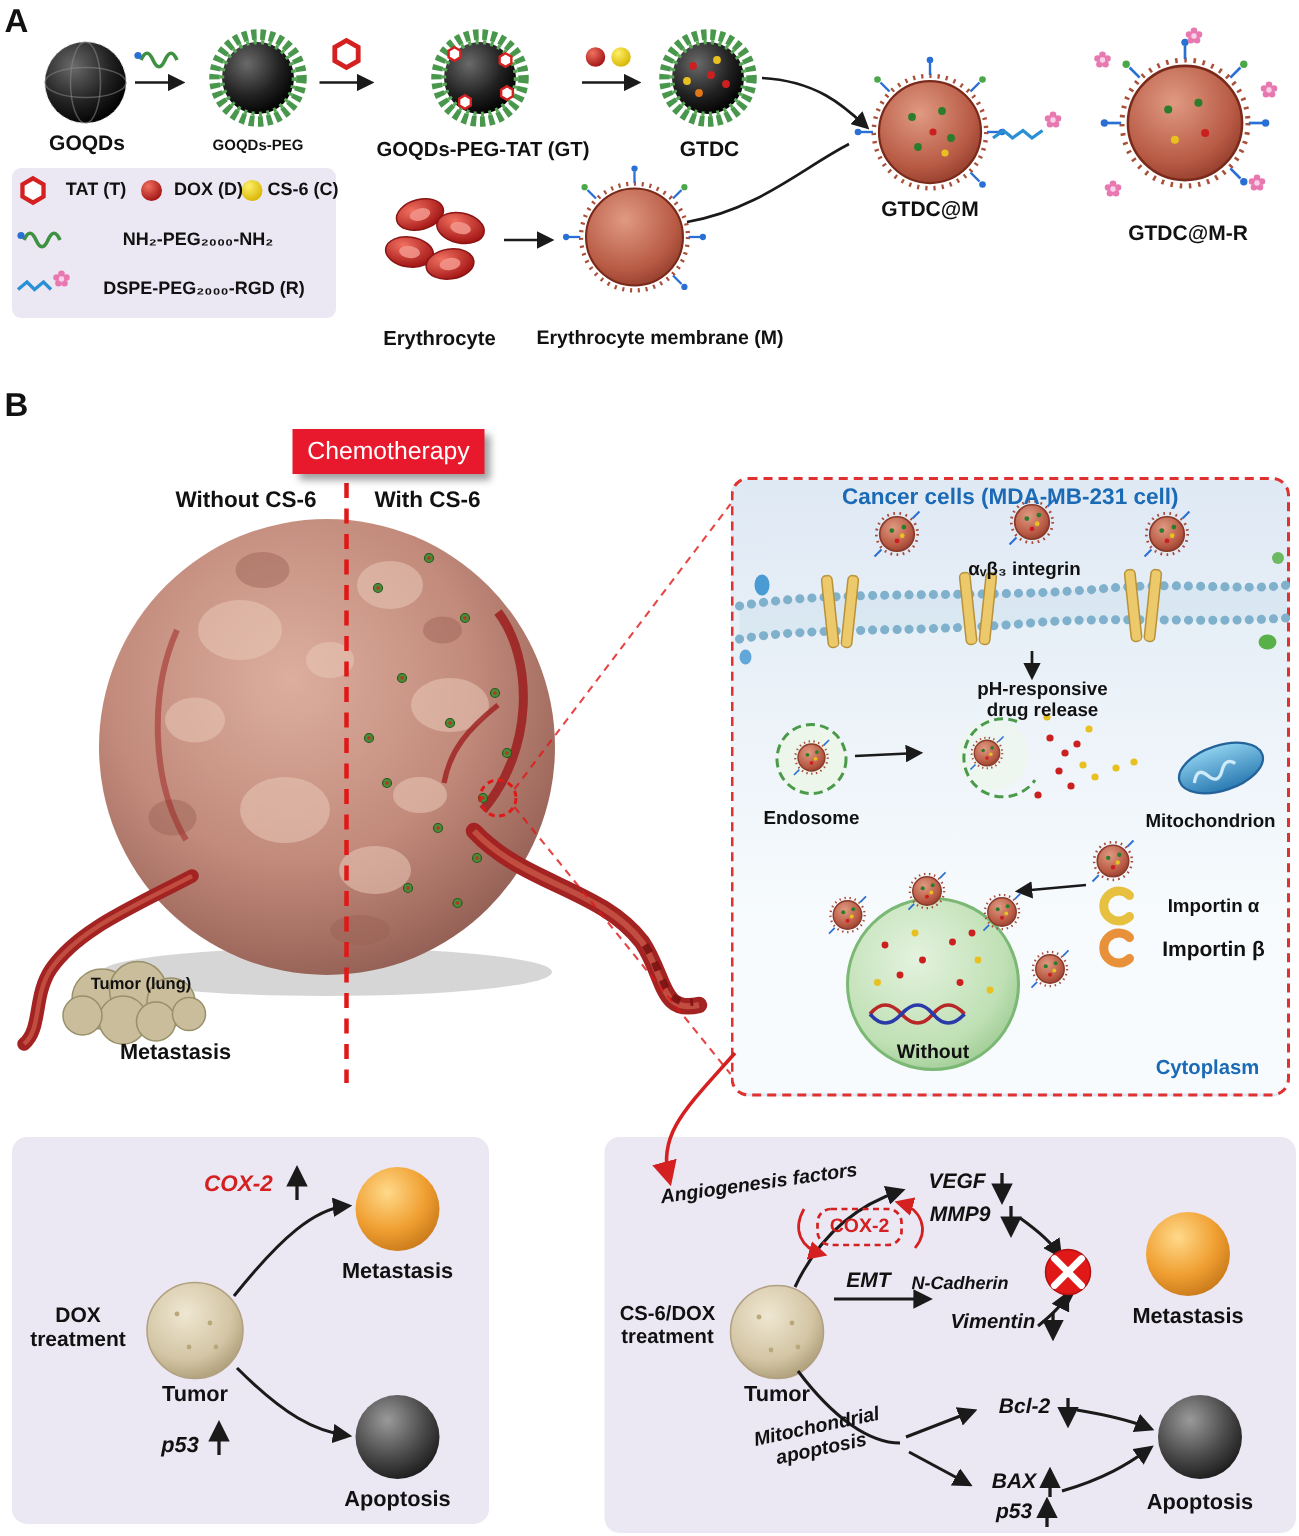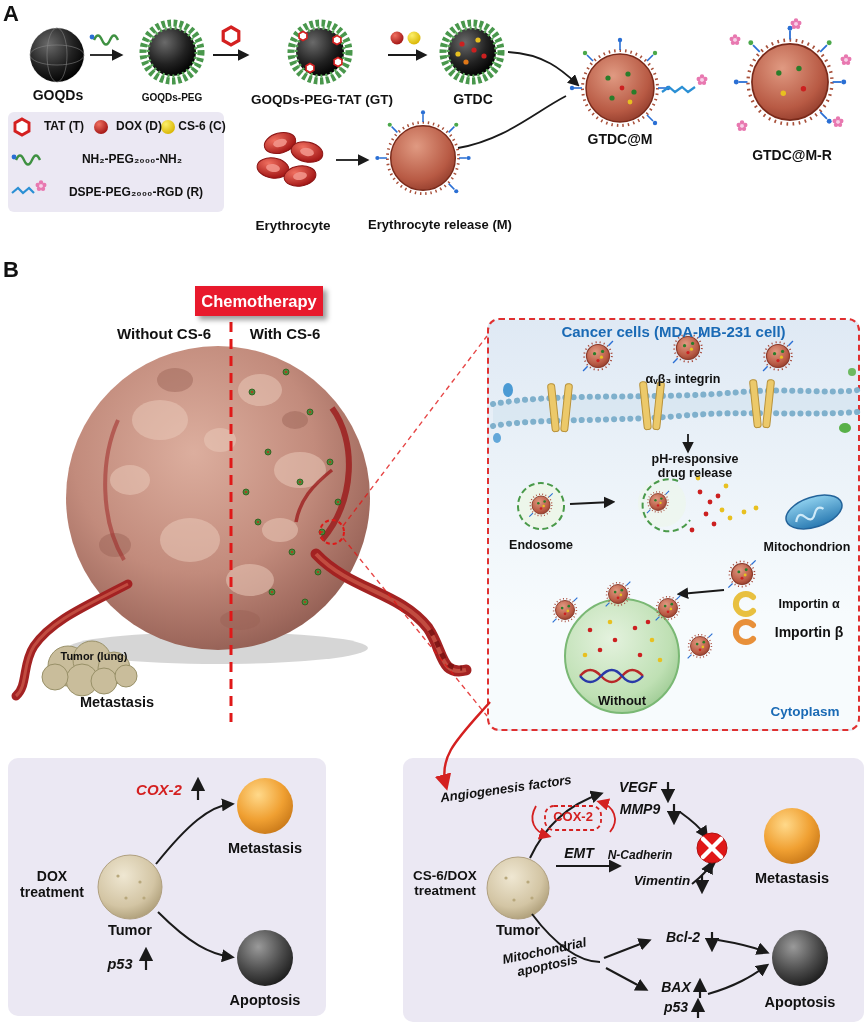--- a/index.html
+++ b/index.html
@@ -10,21 +10,21 @@
   #inset{position:absolute;border:2.5px dashed #e03030;border-radius:12px;
          background:linear-gradient(180deg,#dfe9f4,#f7fbfd 72%);z-index:1}
   #art{position:absolute;left:0;top:0;z-index:2}
   .t{position:absolute;z-index:3;font-weight:bold;color:#111;text-align:center;
      line-height:1.12;white-space:nowrap}
   .tl{text-align:center}
   .it{font-style:italic}
   .red{color:#d42020}
   .blue{color:#1a6ab5}
   #banner{position:absolute;z-index:3;background:#e8192c;color:#fff;display:flex;
-          align-items:center;justify-content:center;font-weight:bold;font-size:16.5px;
+          align-items:center;justify-content:center;font-weight:normal;font-size:16.5px;
           box-shadow:4px 4px 5px rgba(0,0,0,.38)}
 </style>
 </head>
 <body>
 
 <div id="fig">
 
   <div class="box" style="left:8px;top:112px;width:216px;height:100px;border-radius:6px"></div>
   <div id="inset" style="left:487px;top:318px;width:373px;height:413px"></div>
   <div class="box" style="left:8px;top:758px;width:318px;height:258px"></div>
@@ -443,21 +443,21 @@
   <div class="t" style="left:238px;top:92px;width:168px;font-size:13.5px">GOQDs-PEG-TAT (GT)</div>
   <div class="t" style="left:440px;top:92px;width:66px;font-size:14px">GTDC</div>
   <div class="t" style="left:575px;top:132px;width:90px;font-size:14px">GTDC@M</div>
   <div class="t" style="left:740px;top:148px;width:104px;font-size:14px">GTDC@M-R</div>
   <div class="t tl" style="left:33px;top:120px;width:62px;font-size:12px">TAT (T)</div>
   <div class="t tl" style="left:111px;top:120px;width:56px;font-size:12px">DOX (D)</div>
   <div class="t tl" style="left:177px;top:120px;width:50px;font-size:12px">CS-6 (C)</div>
   <div class="t tl" style="left:44px;top:153px;width:176px;font-size:12px">NH₂-PEG₂₀₀₀-NH₂</div>
   <div class="t tl" style="left:48px;top:186px;width:176px;font-size:12px">DSPE-PEG₂₀₀₀-RGD (R)</div>
   <div class="t" style="left:250px;top:218px;width:86px;font-size:13.5px">Erythrocyte</div>
-  <div class="t" style="left:350px;top:218px;width:180px;font-size:13px">Erythrocyte release (M)</div>
+  <div class="t" style="left:350px;top:218px;width:180px;font-size:13px">Erythrocyte membrane (M)</div>
 
   <div class="t" style="left:3px;top:258px;width:30px;font-size:22px;text-align:left">B</div>
   <div id="banner" style="left:195px;top:286px;width:128px;height:30px">Chemotherapy</div>
   <div class="t" style="left:105px;top:326px;width:118px;font-size:15px">Without CS-6</div>
   <div class="t" style="left:235px;top:326px;width:100px;font-size:15px">With CS-6</div>
   <div class="t" style="left:46px;top:650px;width:96px;font-size:11px">Tumor (lung)</div>
   <div class="t" style="left:62px;top:694px;width:110px;font-size:14.5px">Metastasis</div>
 
   <div class="t blue" style="left:497px;top:324px;width:353px;font-size:15px">Cancer cells (MDA-MB-231 cell)</div>
   <div class="t" style="left:618px;top:372px;width:130px;font-size:12.5px">αᵥβ₃ integrin</div>

